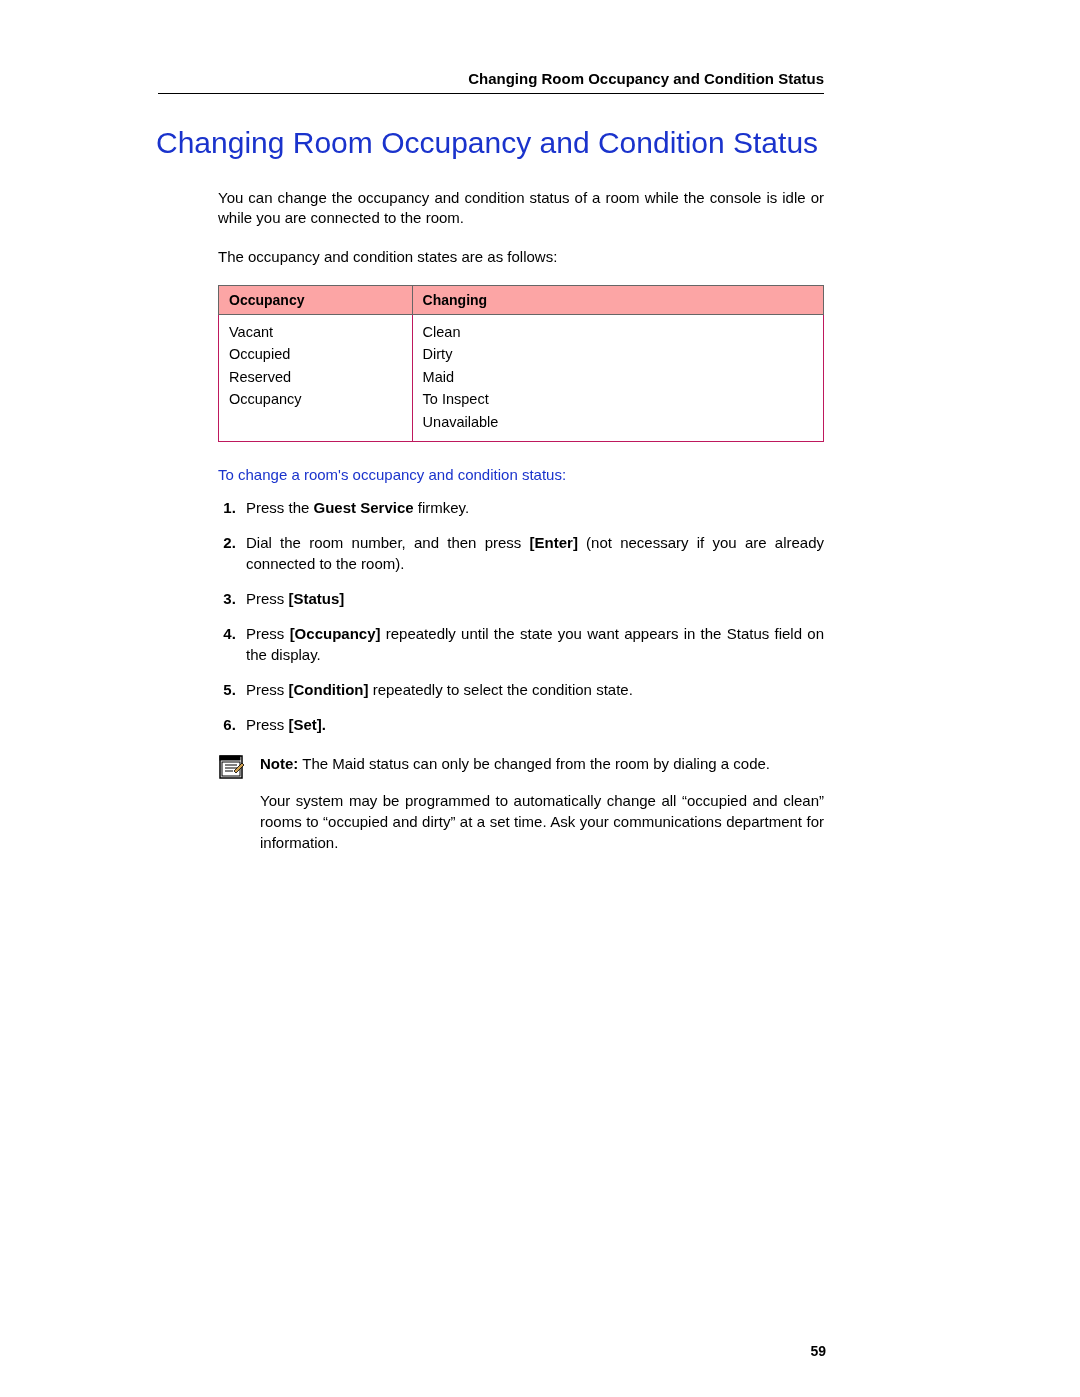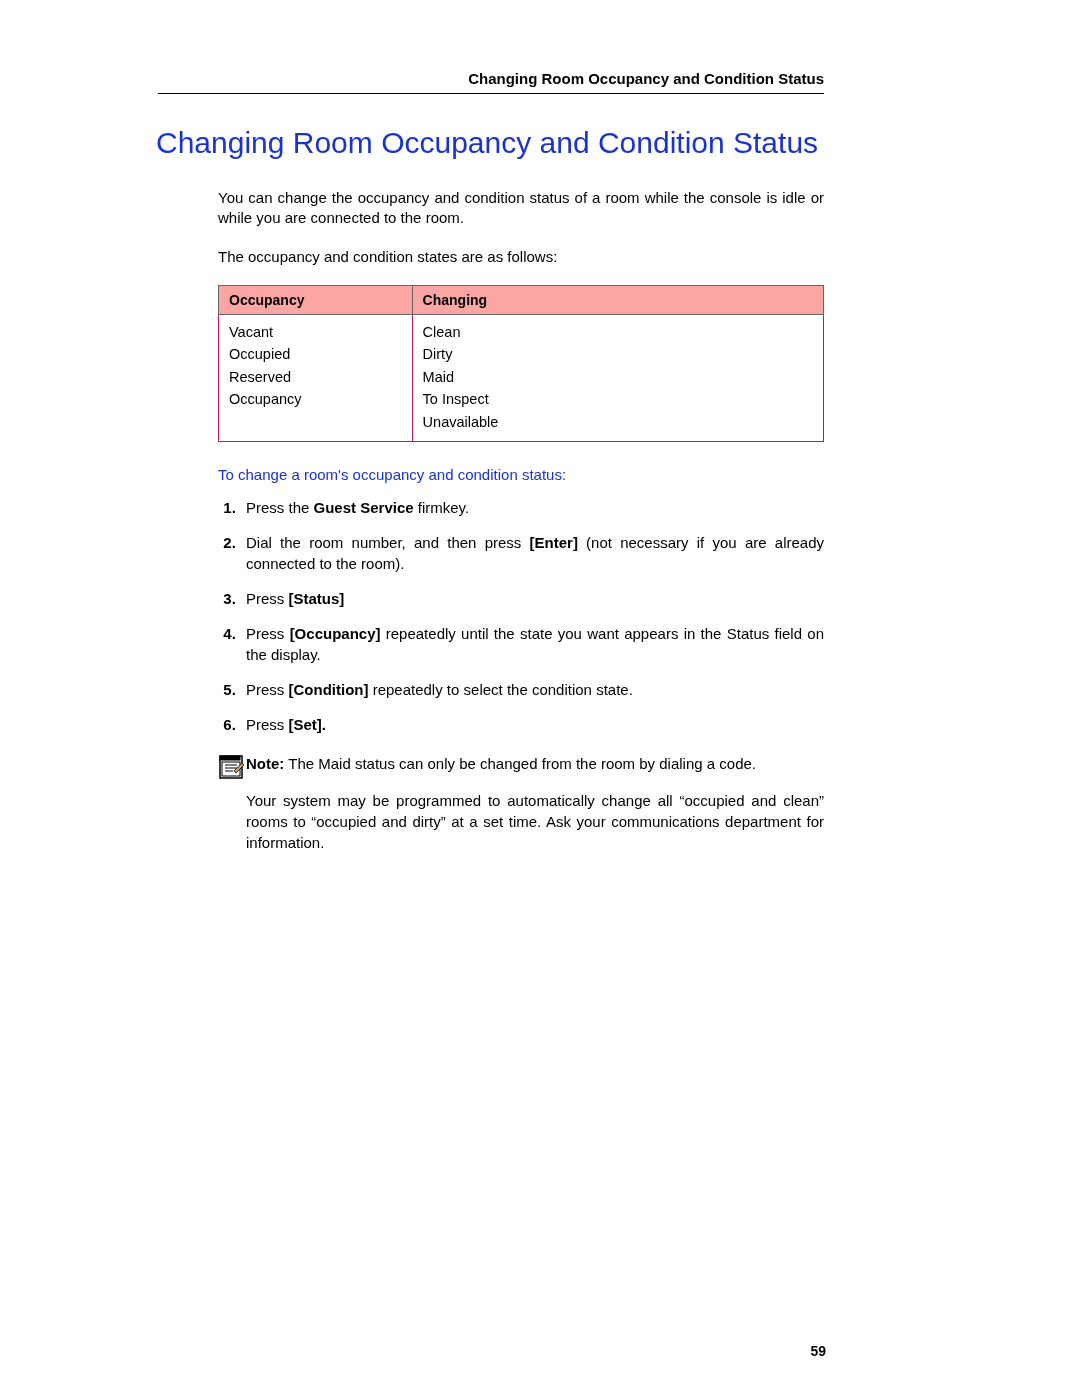--- a/index.html
+++ b/index.html
@@ -74,20 +74,21 @@
     margin-bottom: 14px;
     line-height: 1.4;
     text-align: justify;
     padding-left: 6px;
   }
   ol.steps li::marker {
     font-weight: bold;
   }
   .note-block {
     display: flex;
+    gap: 14px;
     margin-top: 6px;
   }
   .note-icon-col {
     flex: 0 0 28px;
   }
   .note-text-col p {
     margin: 0 0 16px 0;
     line-height: 1.4;
     text-align: justify;
   }

